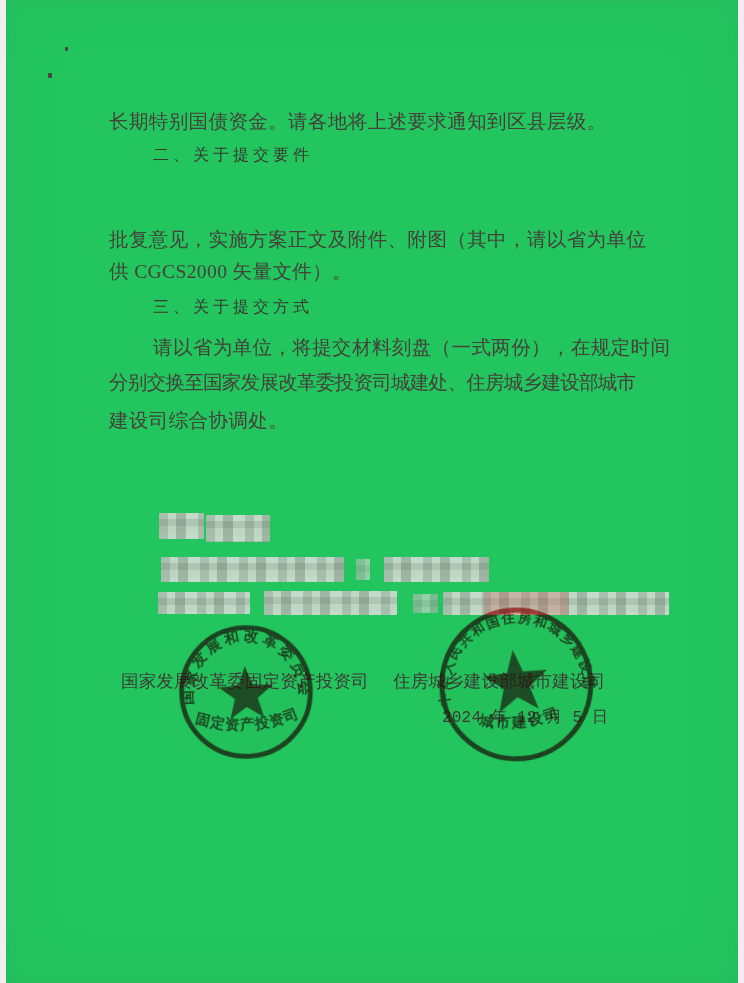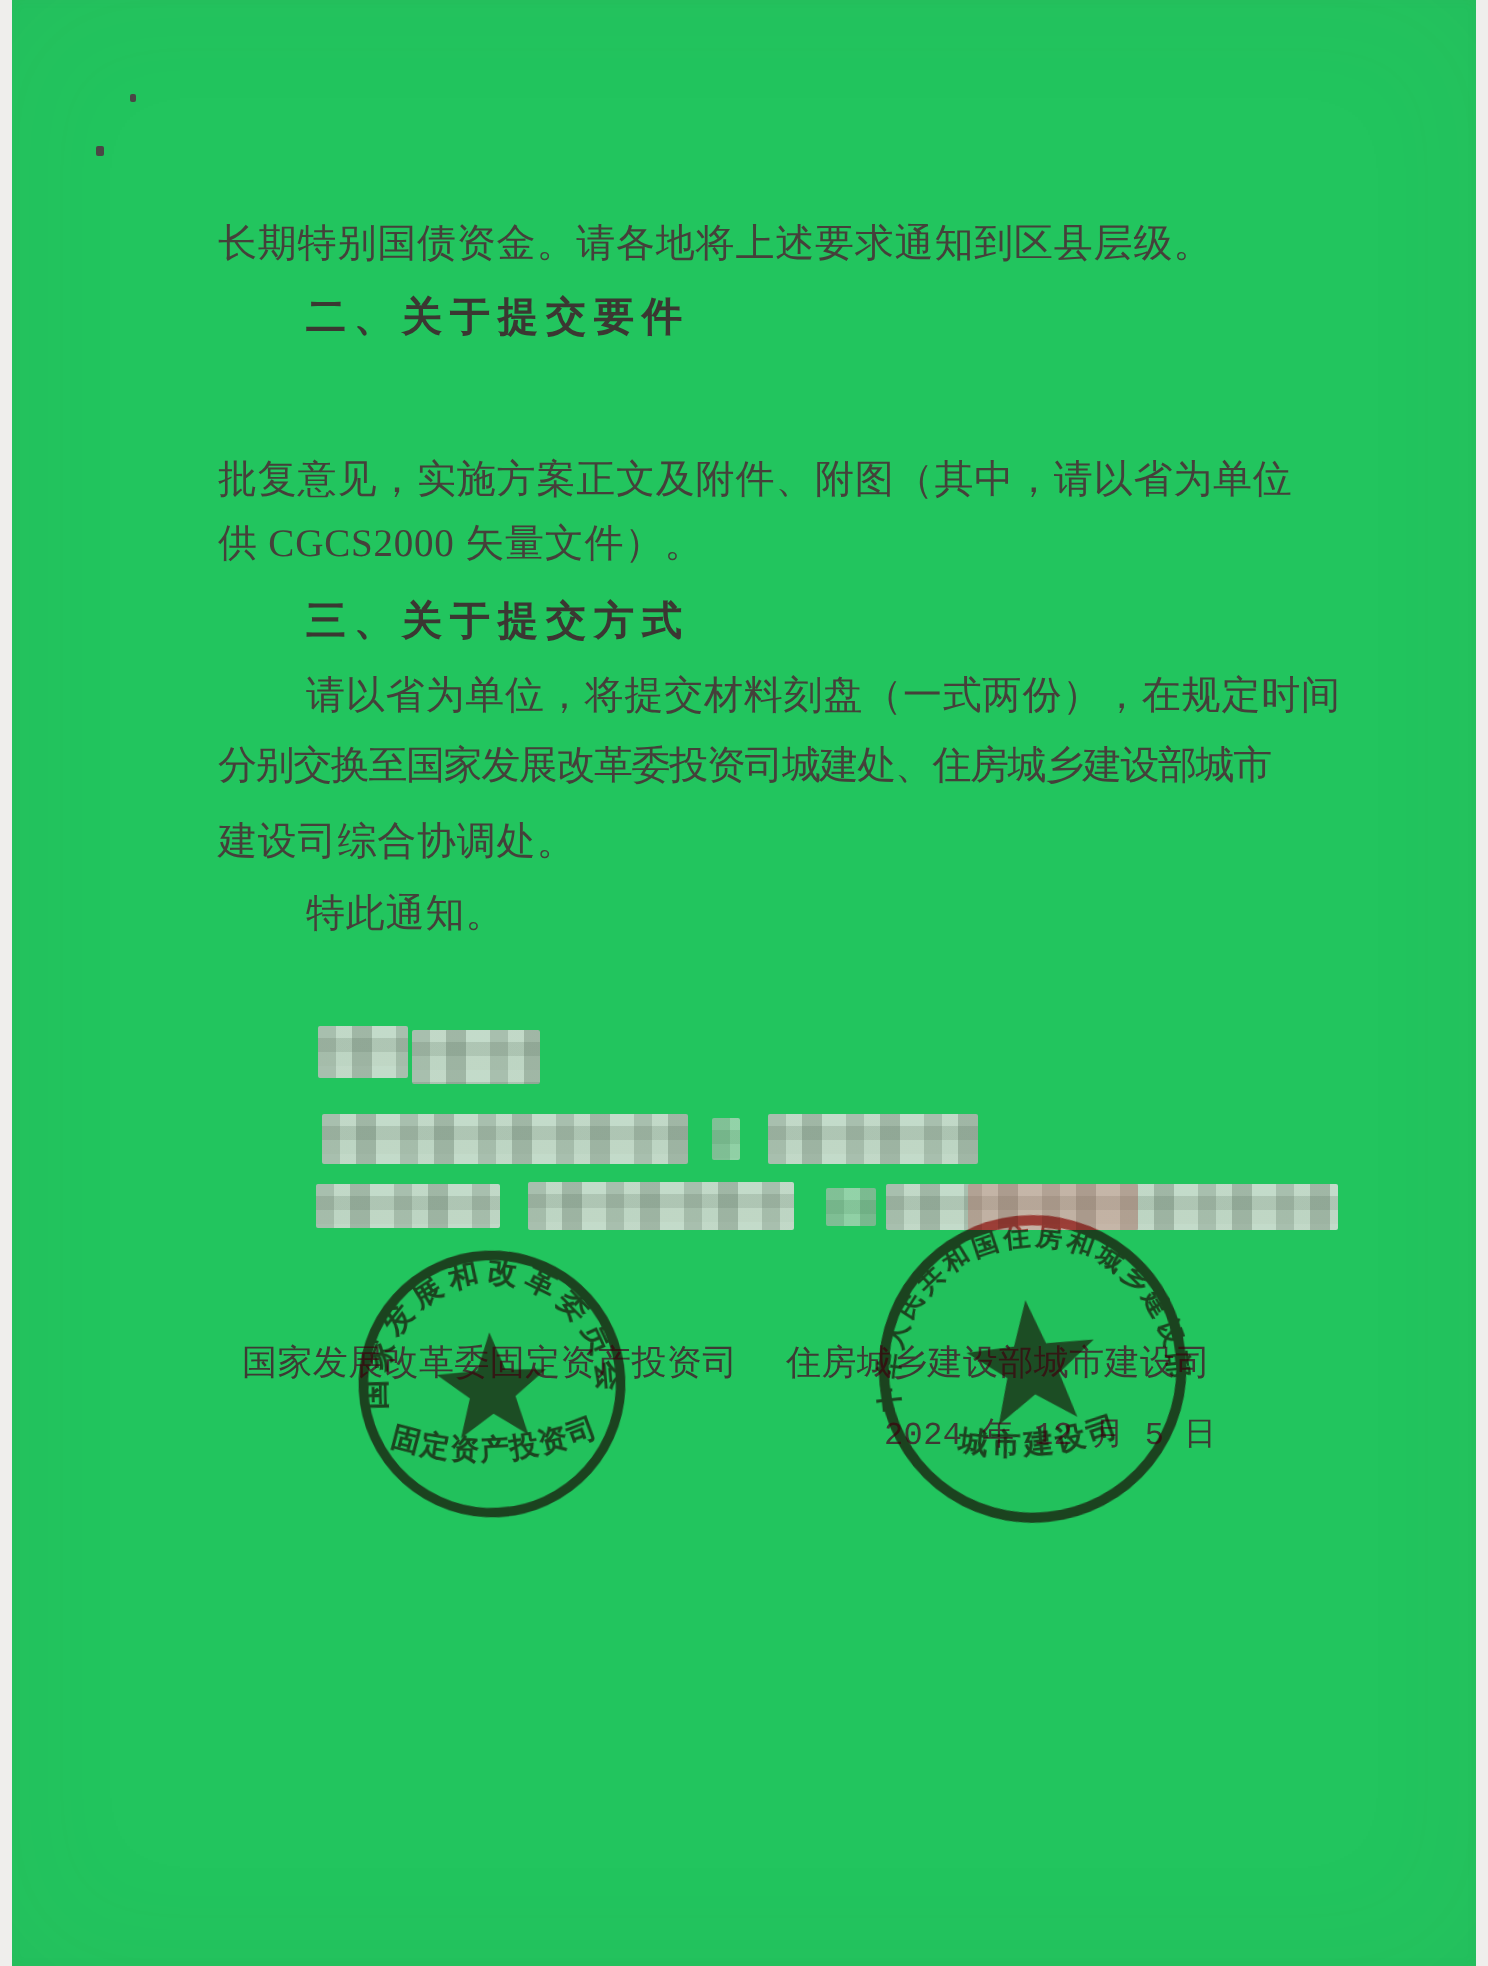--- a/index.html
+++ b/index.html
@@ -19,22 +19,22 @@
     width:560px;
     height:28px;
     white-space:nowrap;
     font-size:19.5px;
     letter-spacing:0.4px;
     color:#45403a;
   }
   .docline.indent{padding-left:44px;}
   .docline.heading{
     font-family:"Liberation Sans","DejaVu Sans",sans-serif;
-    font-weight:700;
-    font-size:20px;
+    font-weight:400;
+    font-size:16px;
     letter-spacing:4px;
     color:#3b3732;
   }
   .docline.tight{letter-spacing:-0.7px;}
   
   .sig{
     position:absolute;
     white-space:nowrap;
     font-size:17.5px;
     letter-spacing:0.2px;
@@ -82,21 +82,20 @@
   <div class="speck" style="left:42px;top:73px;width:4px;height:5px;"></div>
 
   <div class="docline" style="top:108px;">长期特别国债资金。请各地将上述要求通知到区县层级。</div>
   <div class="docline indent heading" style="top:145px;">二、关于提交要件</div>
   <div class="docline" style="top:226px;">批复意见，实施方案正文及附件、附图（其中，请以省为单位</div>
   <div class="docline" style="top:258px;">供 CGCS2000 矢量文件）。</div>
   <div class="docline indent heading" style="top:297px;">三、关于提交方式</div>
   <div class="docline indent" style="top:334px;">请以省为单位，将提交材料刻盘（一式两份），在规定时间</div>
   <div class="docline tight" style="top:369px;">分别交换至国家发展改革委投资司城建处、住房城乡建设部城市</div>
   <div class="docline" style="top:407px;">建设司综合协调处。</div>
-  <div class="docline indent" style="top:443px;">特此通知。</div>
 
   <div class="mz" style="left:153px;top:513px;width:45px;height:26px;"></div>
   <div class="mz" style="left:200px;top:515px;width:64px;height:27px;"></div>
 
   <div class="mz" style="left:155px;top:557px;width:183px;height:25px;"></div>
   <div class="mz soft" style="left:350px;top:559px;width:14px;height:21px;"></div>
   <div class="mz" style="left:378px;top:557px;width:105px;height:25px;"></div>
 
   <div class="mz" style="left:152px;top:592px;width:92px;height:22px;"></div>
   <div class="mz" style="left:258px;top:591px;width:133px;height:24px;"></div>

